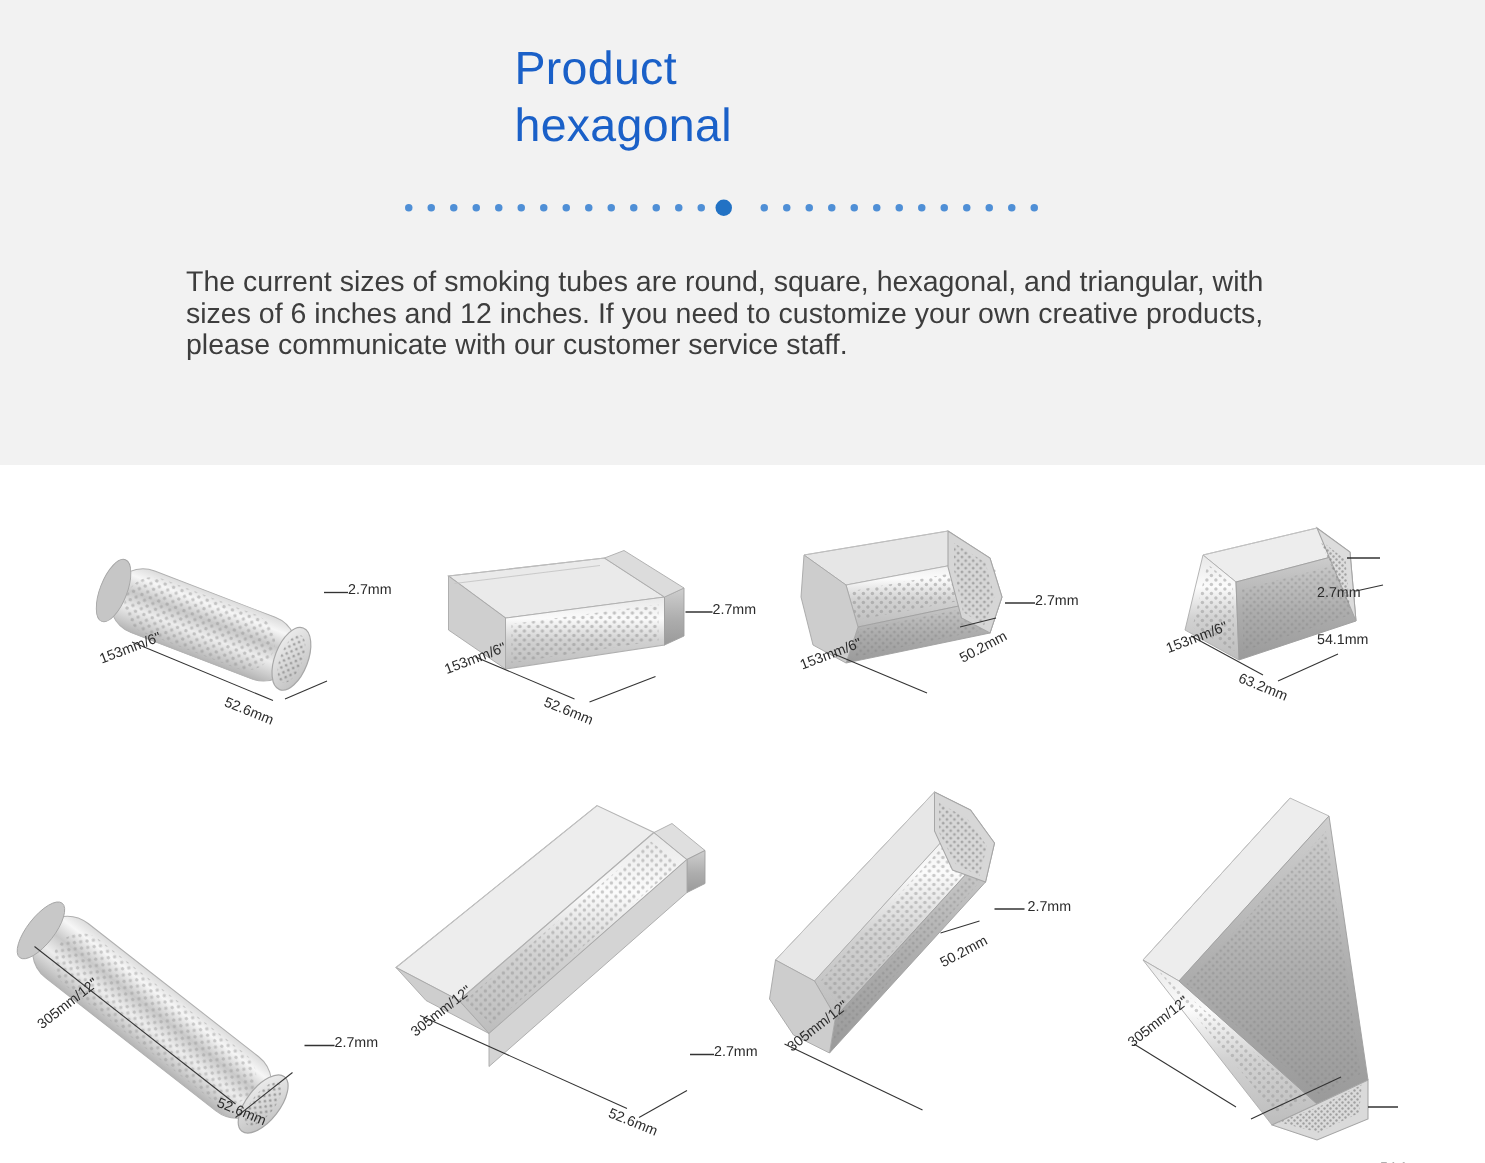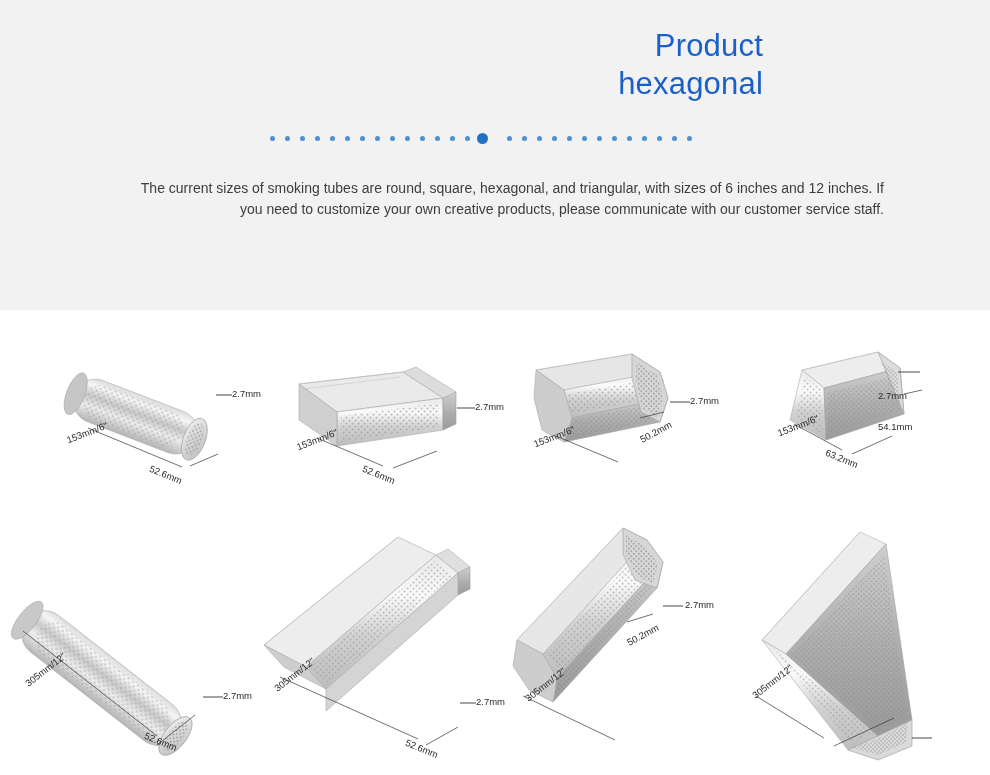--- a/index.html
+++ b/index.html
@@ -10,21 +10,20 @@
     width: 990px;
     height: 775px;
     overflow: hidden;
     font-family: "Liberation Sans", sans-serif;
     background: #ffffff;
   }
   .page {
     position: relative;
     width: 883px;
     height: 775px;
-    text-align: right;
   }
 
   
   .header {
     position: relative;
     width: 990px;
     height: 310px;
     background: #f2f2f2;
     box-sizing: border-box;
   }
@@ -62,21 +61,21 @@
     height: 11px;
     top: 3px;
     background: #2272c4;
   }
   .desc {
     position: absolute;
     left: 124px;
     top: 178px;
     width: 760px;
     color: #3d3d3d;
-    font-size: 14px;
+    font-size: 19px;
     line-height: 21px;
   }
 
   
   .products {
     position: relative;
     width: 990px;
     height: 465px;
     background: #ffffff;
   }

